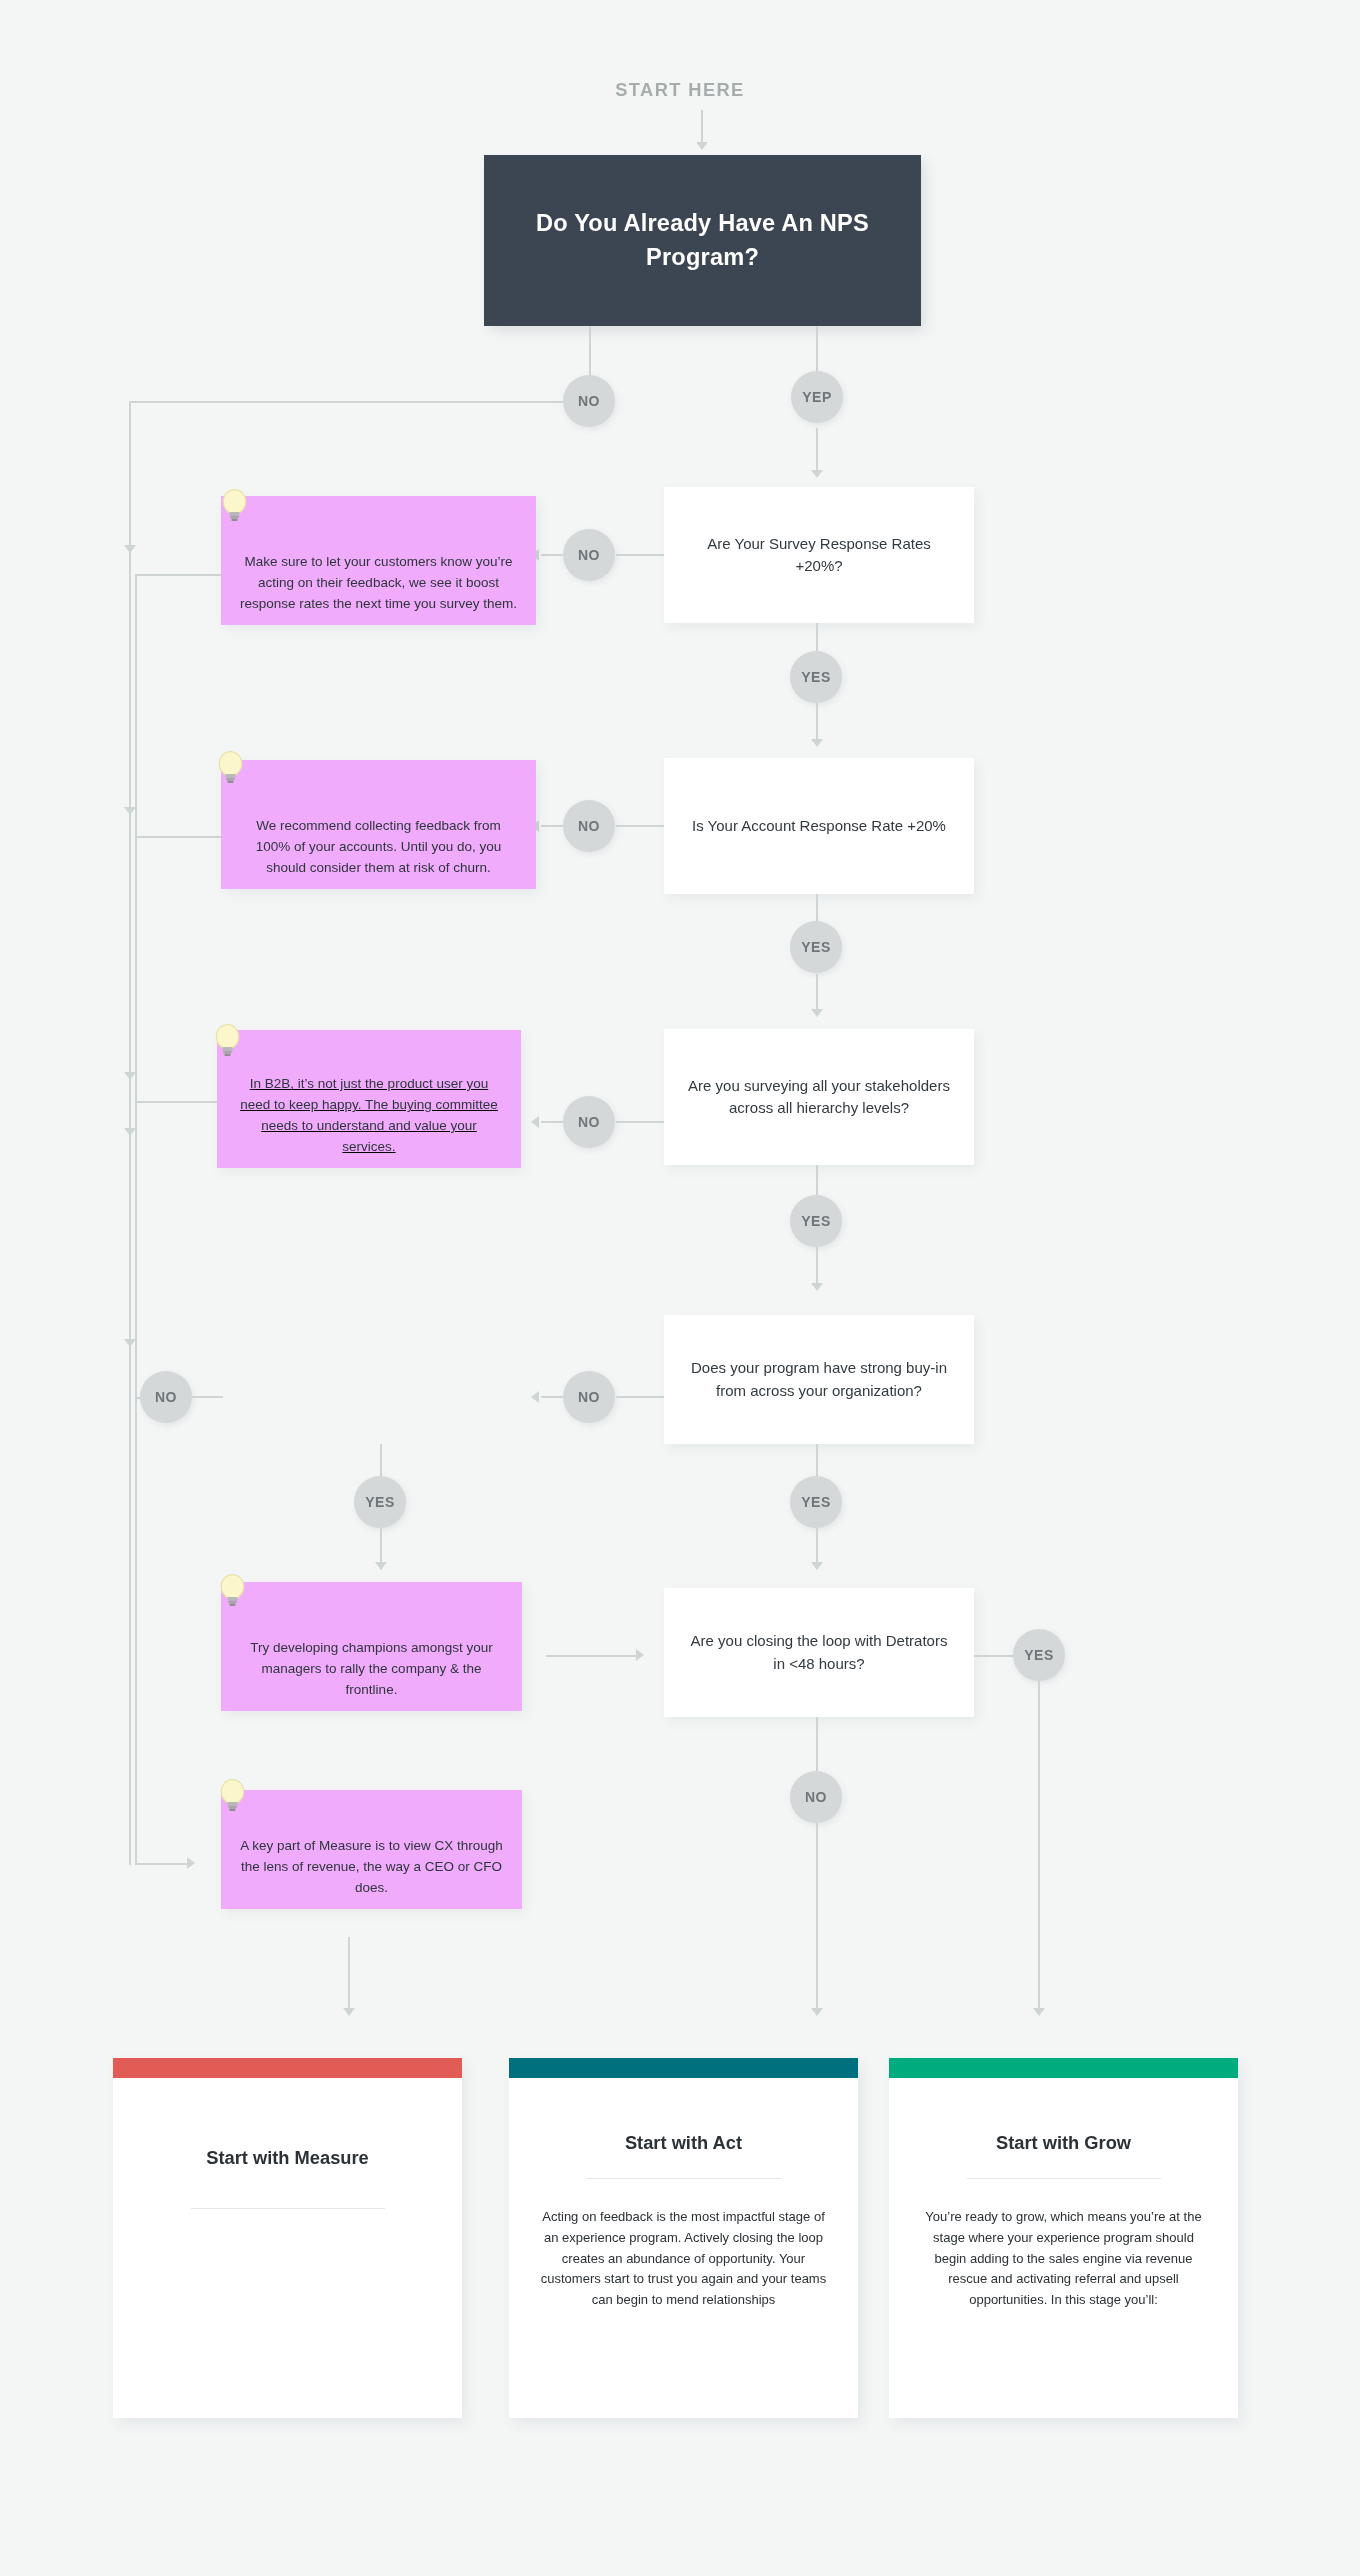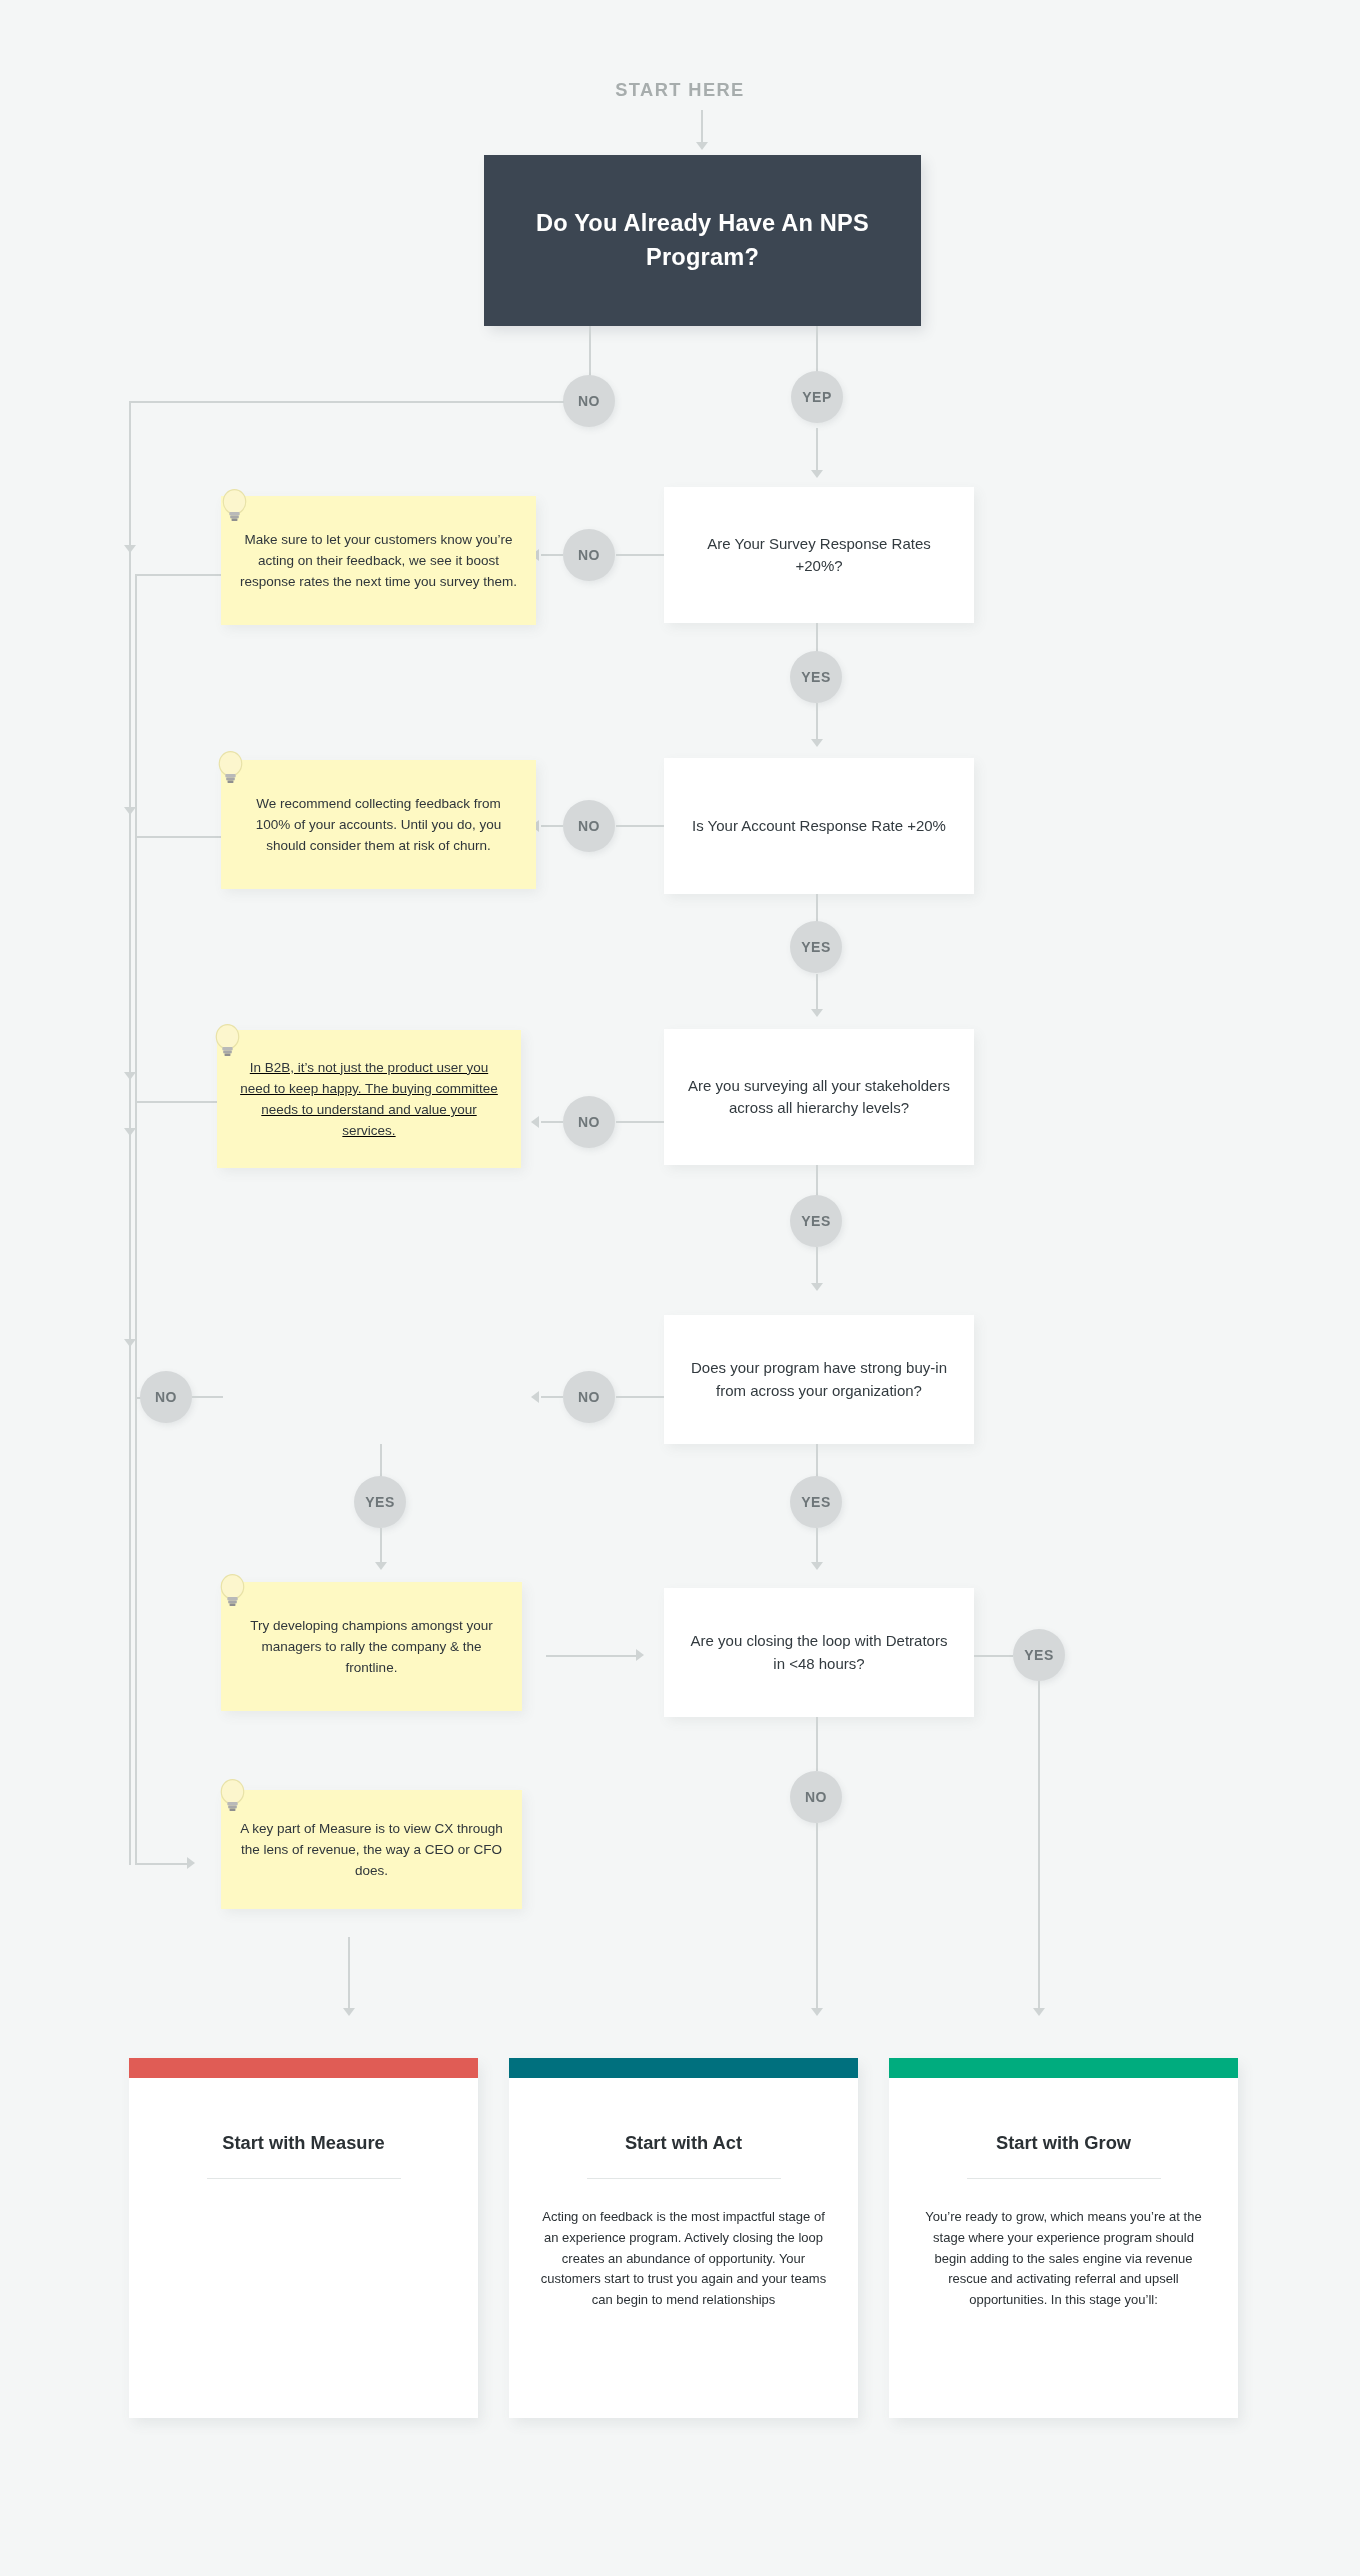--- a/index.html
+++ b/index.html
@@ -63,23 +63,23 @@
   .qbox span {
     font-size: 15px;
     line-height: 1.5;
     color: #323a3f;
     text-align: center;
   }
 
   
   .tip {
     position: absolute;
-    background: #fef9c3;
-    display: flex;
-    align-items: center;
+    background: #f0abfc;
+    display: flex;
+    align-items: flex-end;
     justify-content: center;
     box-shadow: 4.4px 5.2px 11.4px rgba(90,100,110,0.085);
     padding: 10.5px 19px;
   }
   .tip span {
     font-size: 13.5px;
     line-height: 1.56;
     color: #2f363b;
     text-align: center;
   }
@@ -361,21 +361,21 @@
   <svg class="bulb" style="left:216px; top:1777px;" viewBox="0 0 38 44">
     <ellipse cx="19" cy="17" rx="13" ry="14" fill="#fcf6cd" stroke="#e8e2a8" stroke-width="1.4"></ellipse>
     <rect x="13" y="29" width="12" height="4" rx="1.2" fill="#b9b9b9"></rect>
     <rect x="14" y="33" width="10" height="3.5" rx="1.2" fill="#a8a8a8"></rect>
     <rect x="15.5" y="36.5" width="7" height="3" rx="1.4" fill="#8f8f8f"></rect>
   </svg>
 
   <div class="vline" style="left:348px; top:1937px; height:76px;"></div>
   <div class="arrow-d" style="left:343px; top:2008px;"></div>
 
-  <div class="ocard" style="left:129px;">
+  <div class="ocard" style="left:113px;gap:15px;">
     <div class="ocard-bar" style="background: rgb(224, 92, 85);"></div>
     <div class="ocard-title">Start with Measure</div>
     <div class="ocard-rule"></div>
   </div>
 
   <div class="ocard" style="left:509px;">
     <div class="ocard-bar" style="background: rgb(0, 112, 126);"></div>
     <div class="ocard-title">Start with Act</div>
     <div class="ocard-rule"></div>
     <div class="ocard-body">Acting on feedback is the most impactful stage of an experience program. Actively closing the loop creates an abundance of opportunity. Your customers start to trust you again and your teams can begin to mend relationships</div>

